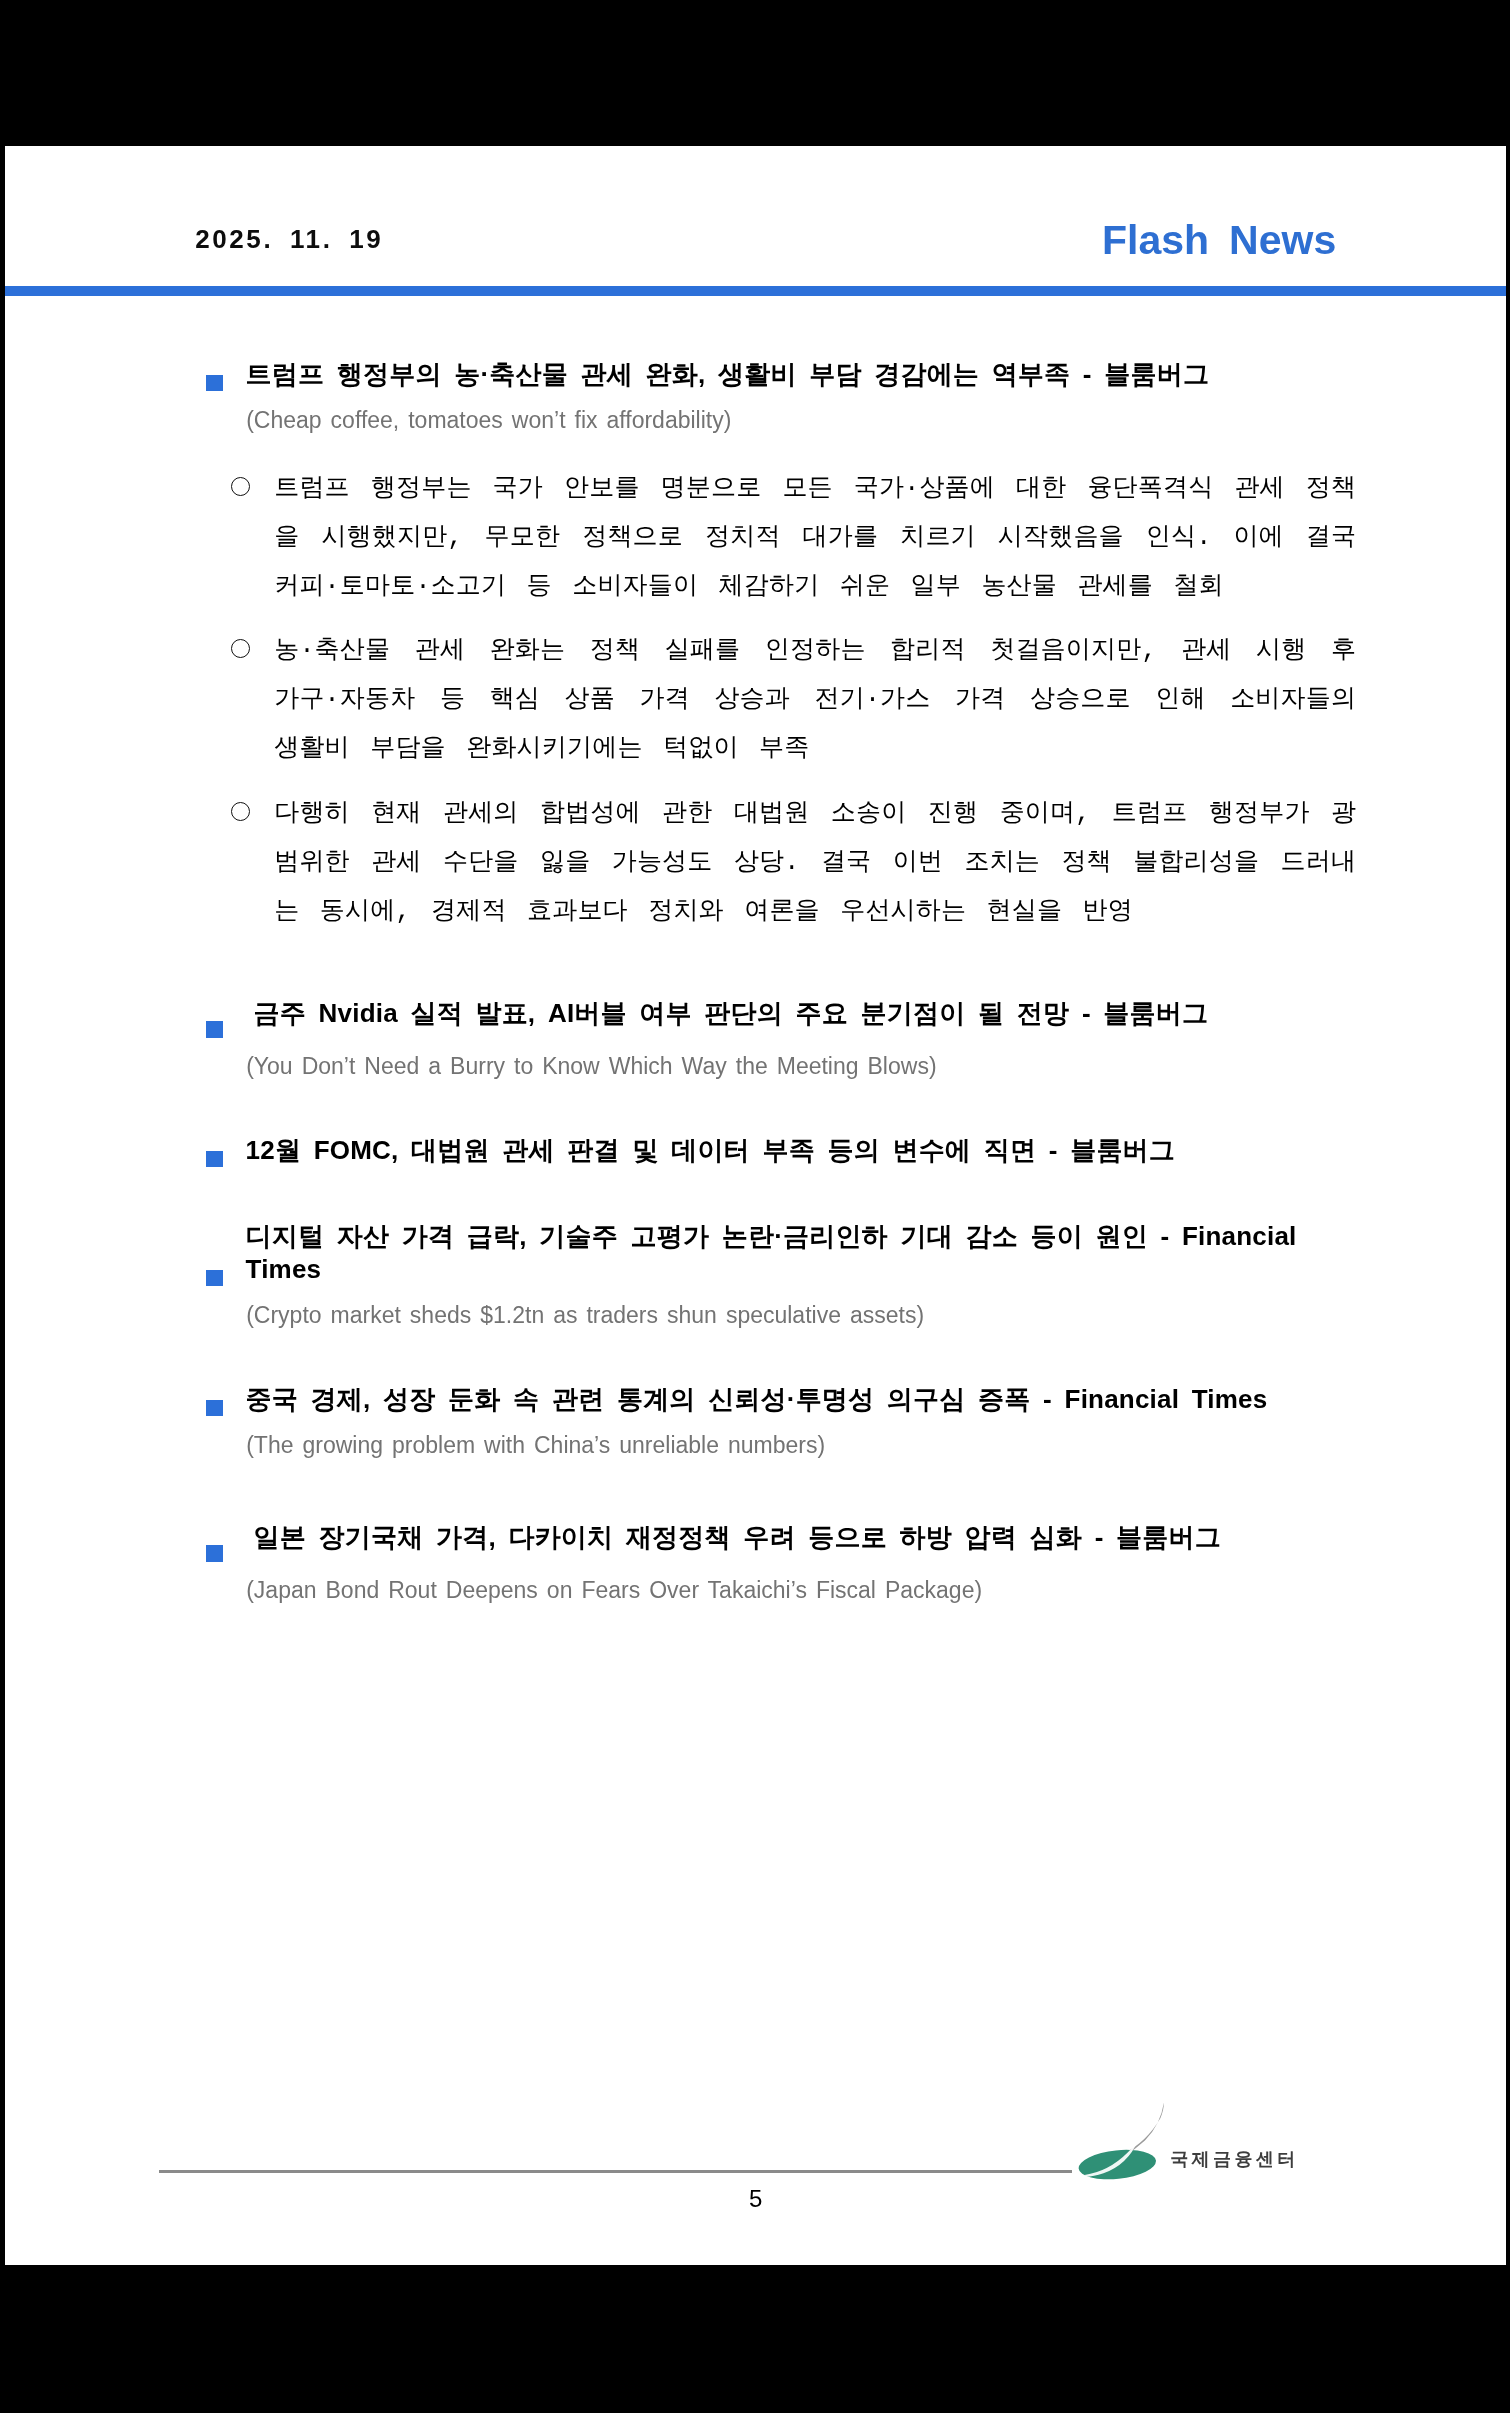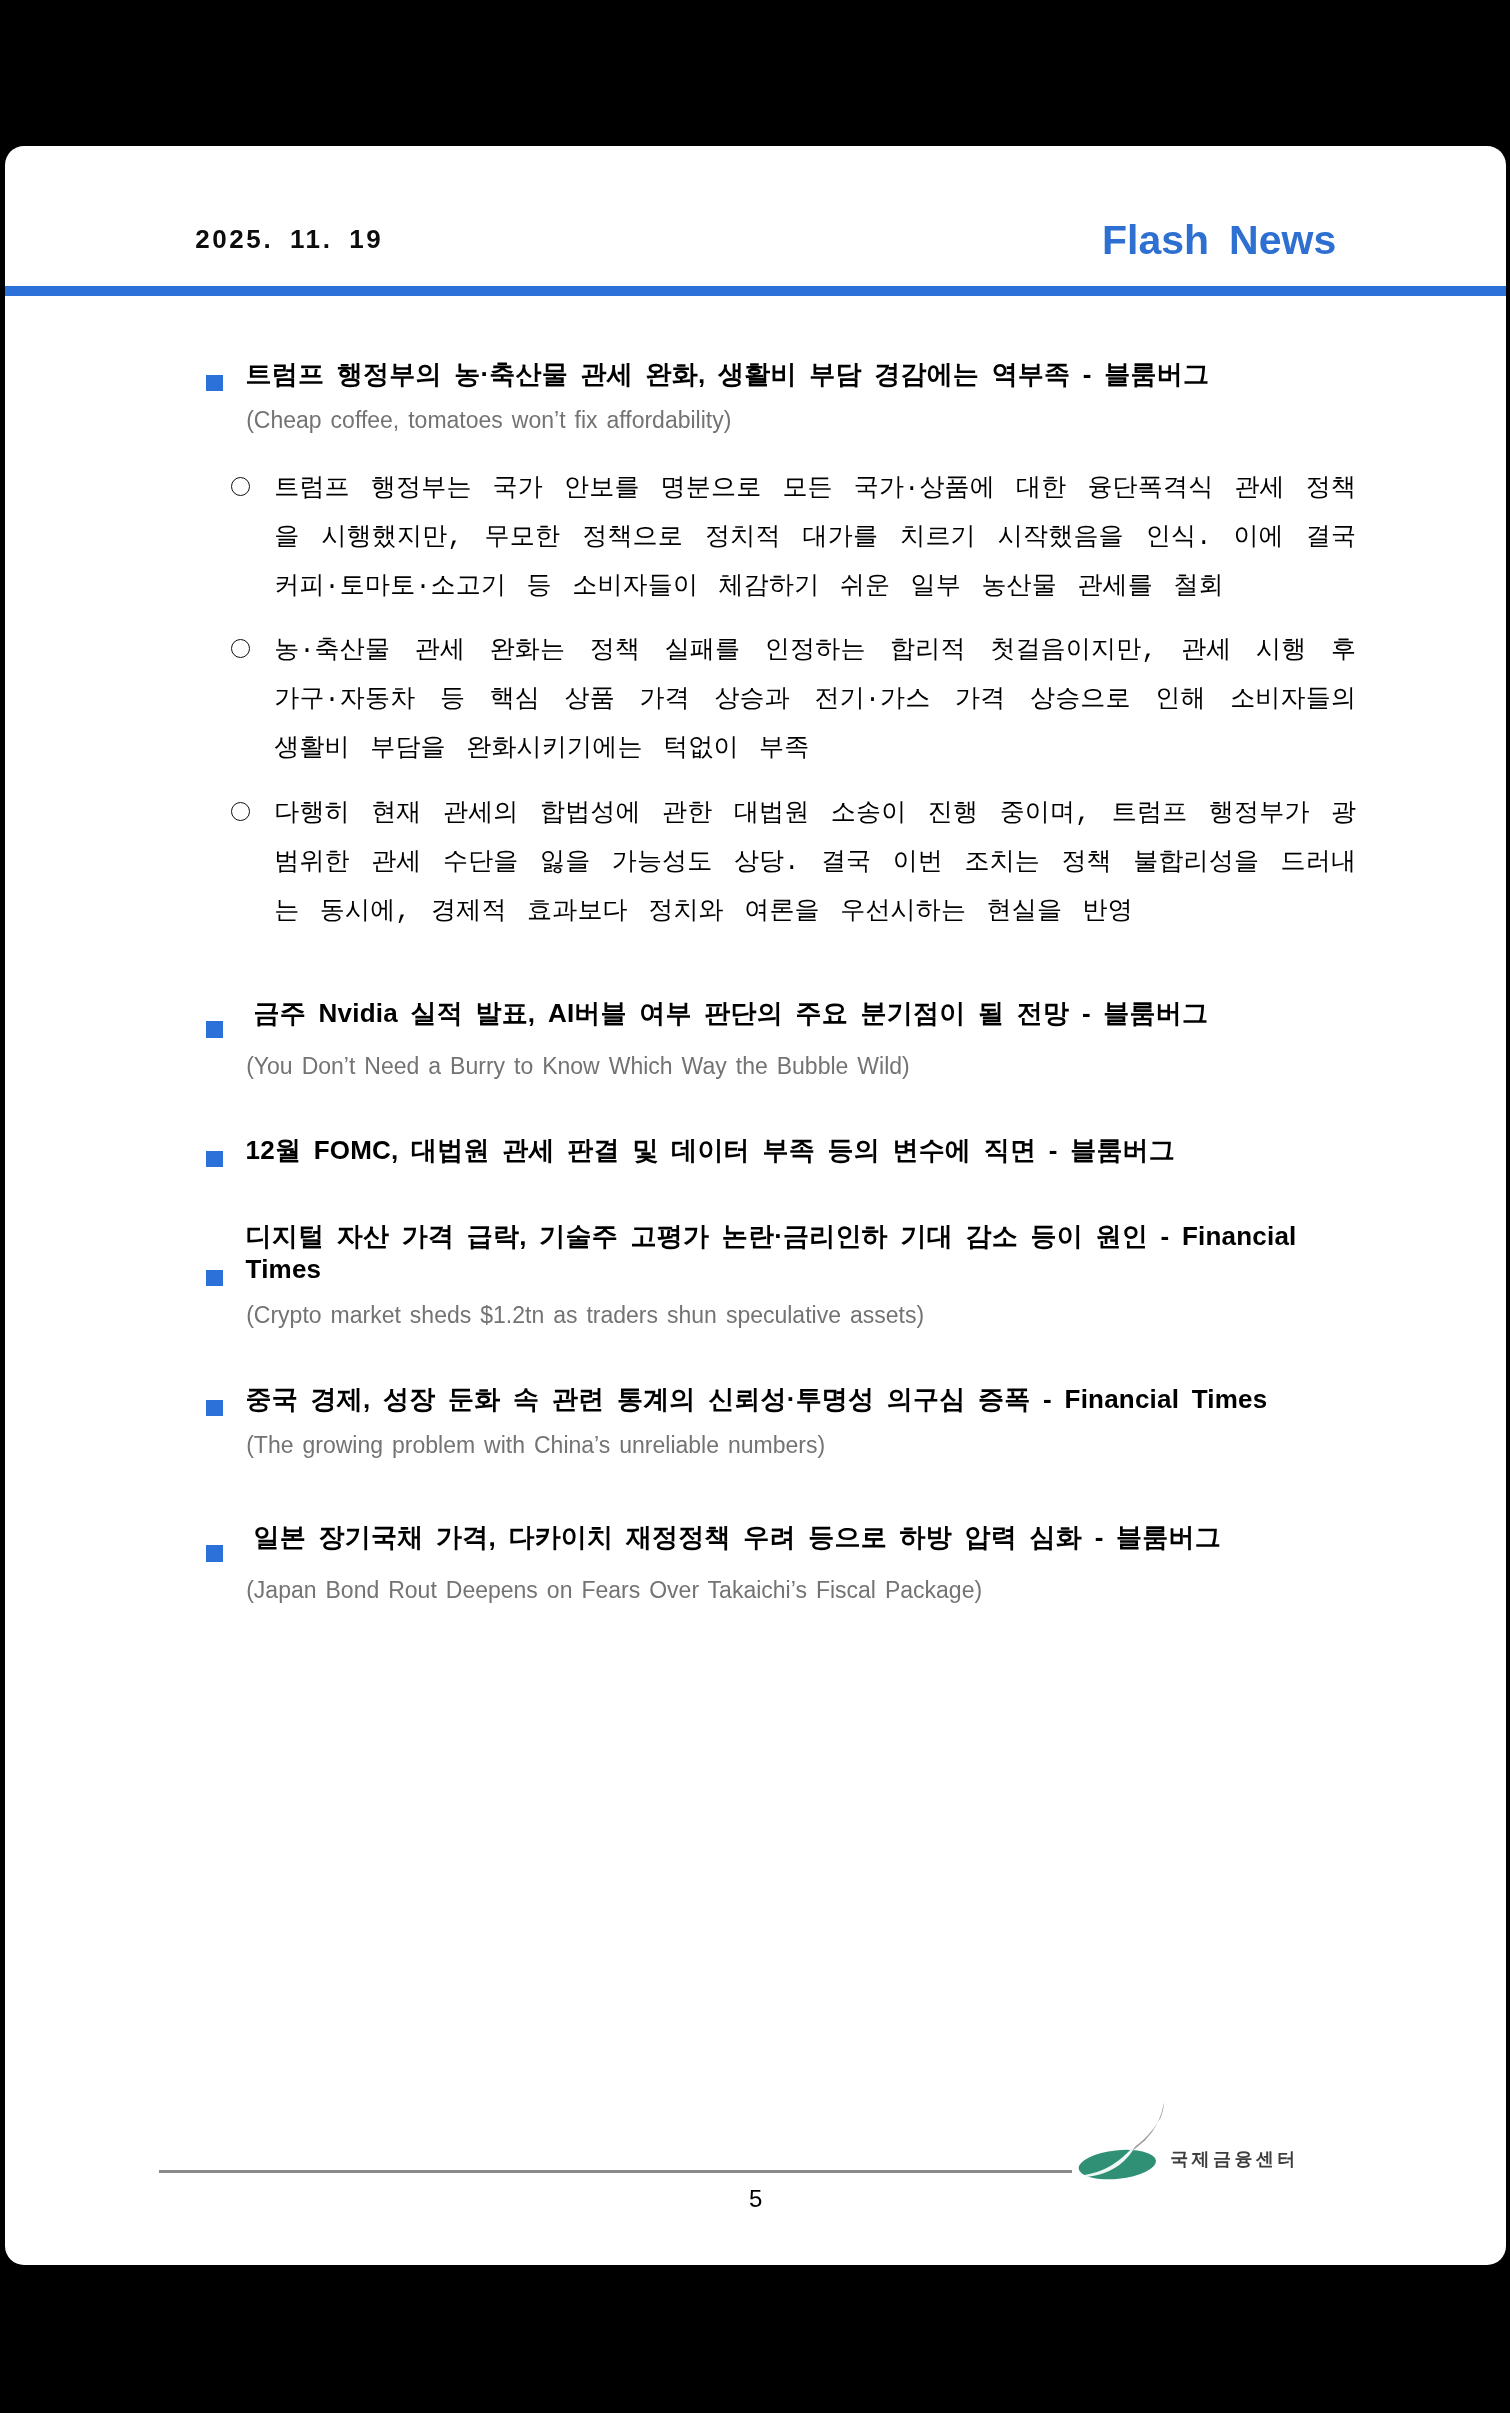--- a/index.html
+++ b/index.html
@@ -9,21 +9,20 @@
     background: #000;
     position: relative;
     font-family: "Liberation Sans", "DejaVu Sans", sans-serif;
     -webkit-font-smoothing: antialiased;
   }
   .page {
     position: absolute; left: 5.2px; top: 146px;
     width: 1501px; height: 2119px;
     background: #fff;
     overflow: hidden;
-    border-radius: 19px;
   }
   
   .date {
     position: absolute; left: 190px; top: 78px;
     font-size: 26px; font-weight: 600; color: #0d0d0d;
     letter-spacing: 2.6px; word-spacing: 6.9px;
   }
   .brand {
     position: absolute; right: 170px; top: 71px;
     font-size: 41px; font-weight: 700;
@@ -117,21 +116,21 @@
         <span class="ring"></span>
         <p>다행히 현재 관세의 합법성에 관한 대법원 소송이 진행 중이며, 트럼프 행정부가 광범위한 관세 수단을 잃을 가능성도 상당. 결국 이번 조치는 정책 불합리성을 드러내는 동시에, 경제적 효과보다 정치와 여론을 우선시하는 현실을 반영</p>
       </div>
     </article>
 
     <article class="item">
       <div class="item-head">
         <span class="sq"></span>
         <h2 class="headline" style="margin:8px">금주 Nvidia 실적 발표, AI버블 여부 판단의 주요 분기점이 될 전망 - 블룸버그</h2>
       </div>
-      <div class="eng">(You Don’t Need a Burry to Know Which Way the Bubble Wild)</div>
+      <div class="eng">(You Don’t Need a Burry to Know Which Way the Meeting Blows)</div>
     </article>
 
     <article class="item">
       <div class="item-head">
         <span class="sq"></span>
         <h2 class="headline" style="margin:0">12월 FOMC, 대법원 관세 판결 및 데이터 부족 등의 변수에 직면 - 블룸버그</h2>
       </div>
     </article>
 
     <article class="item">

